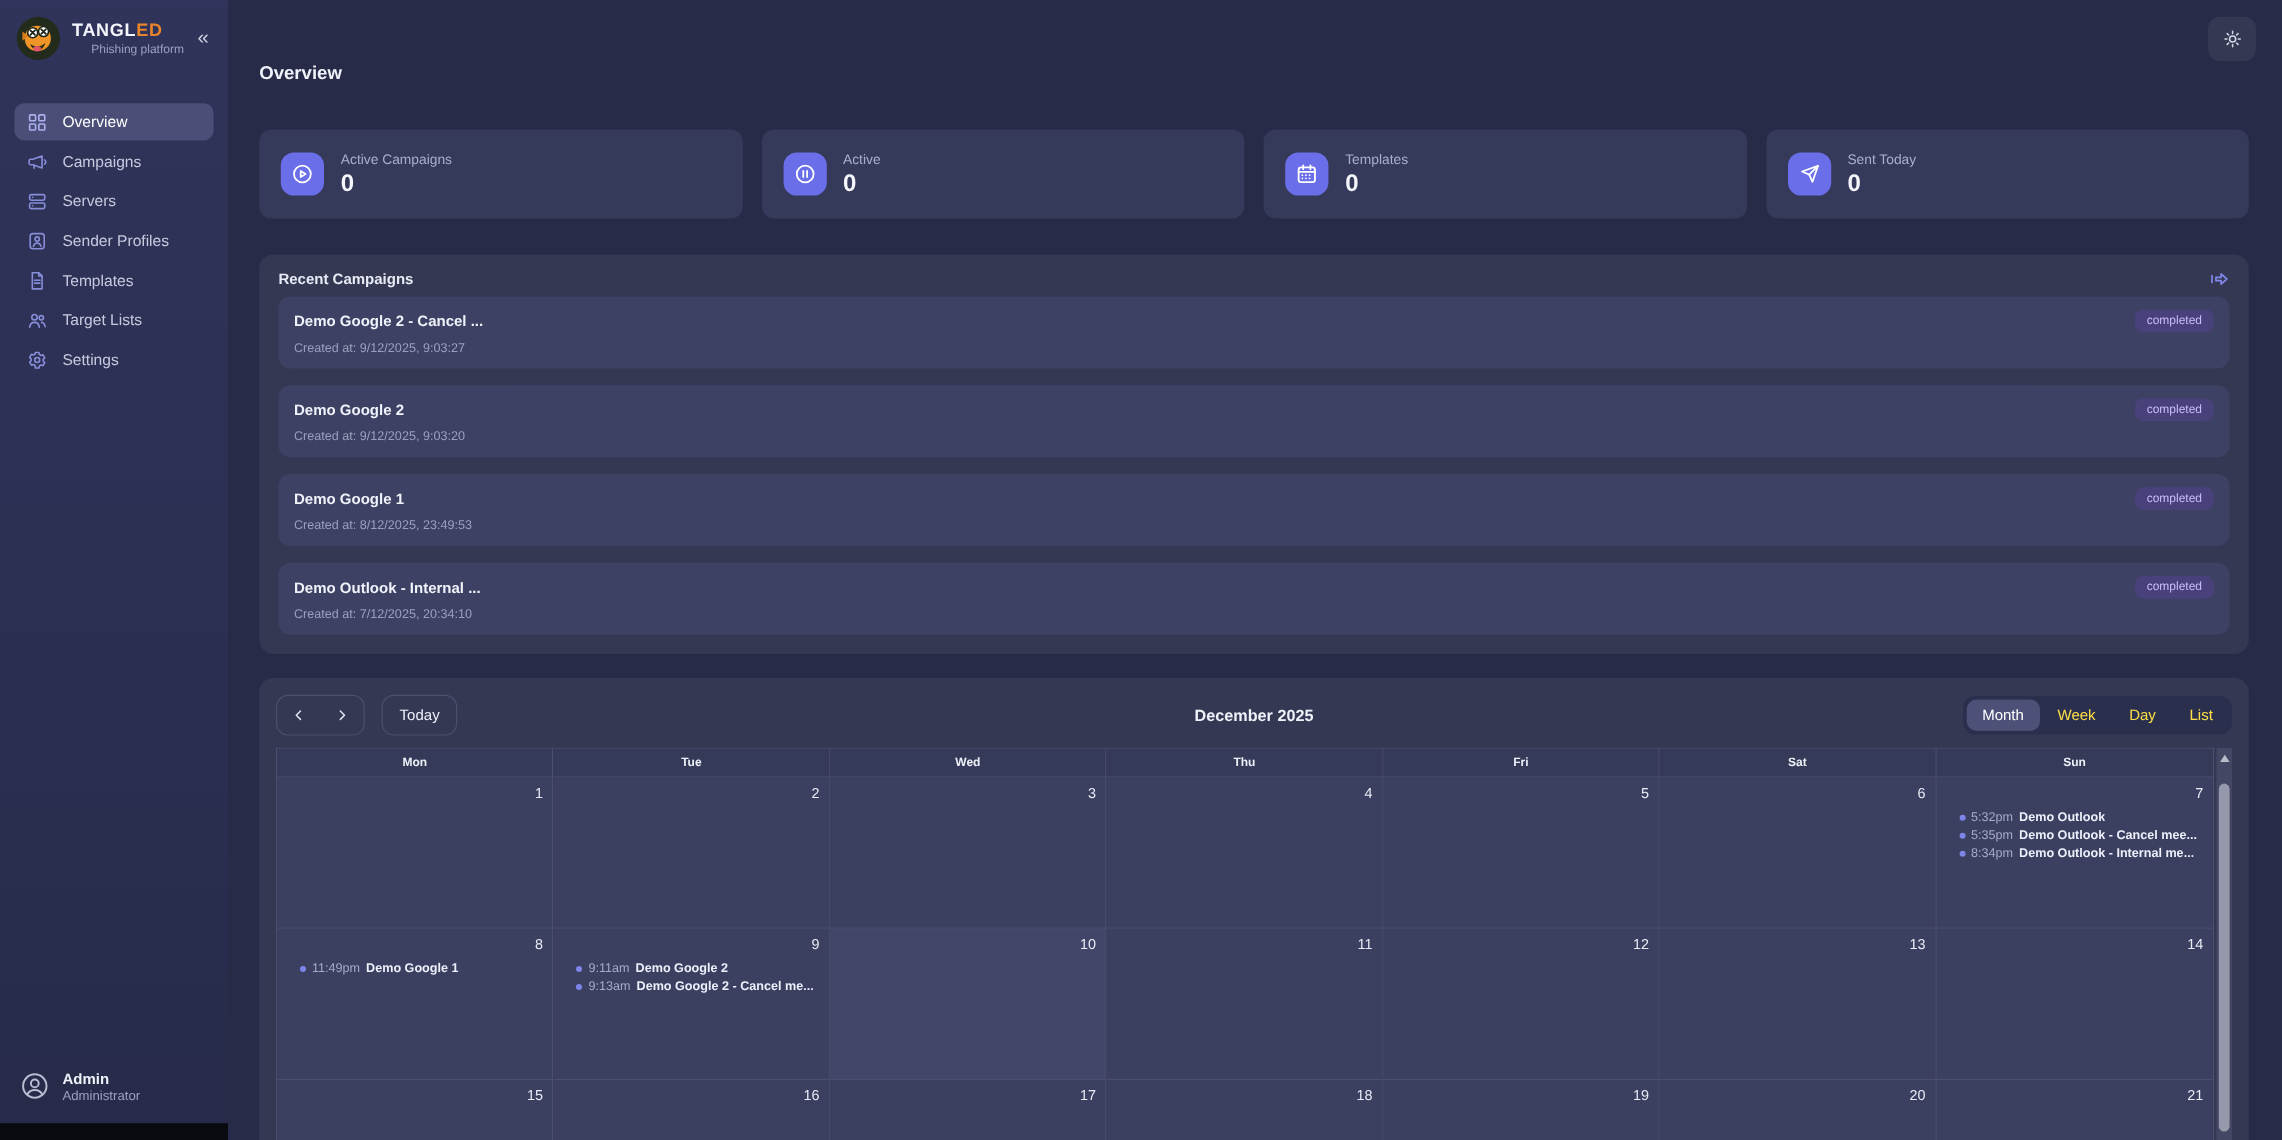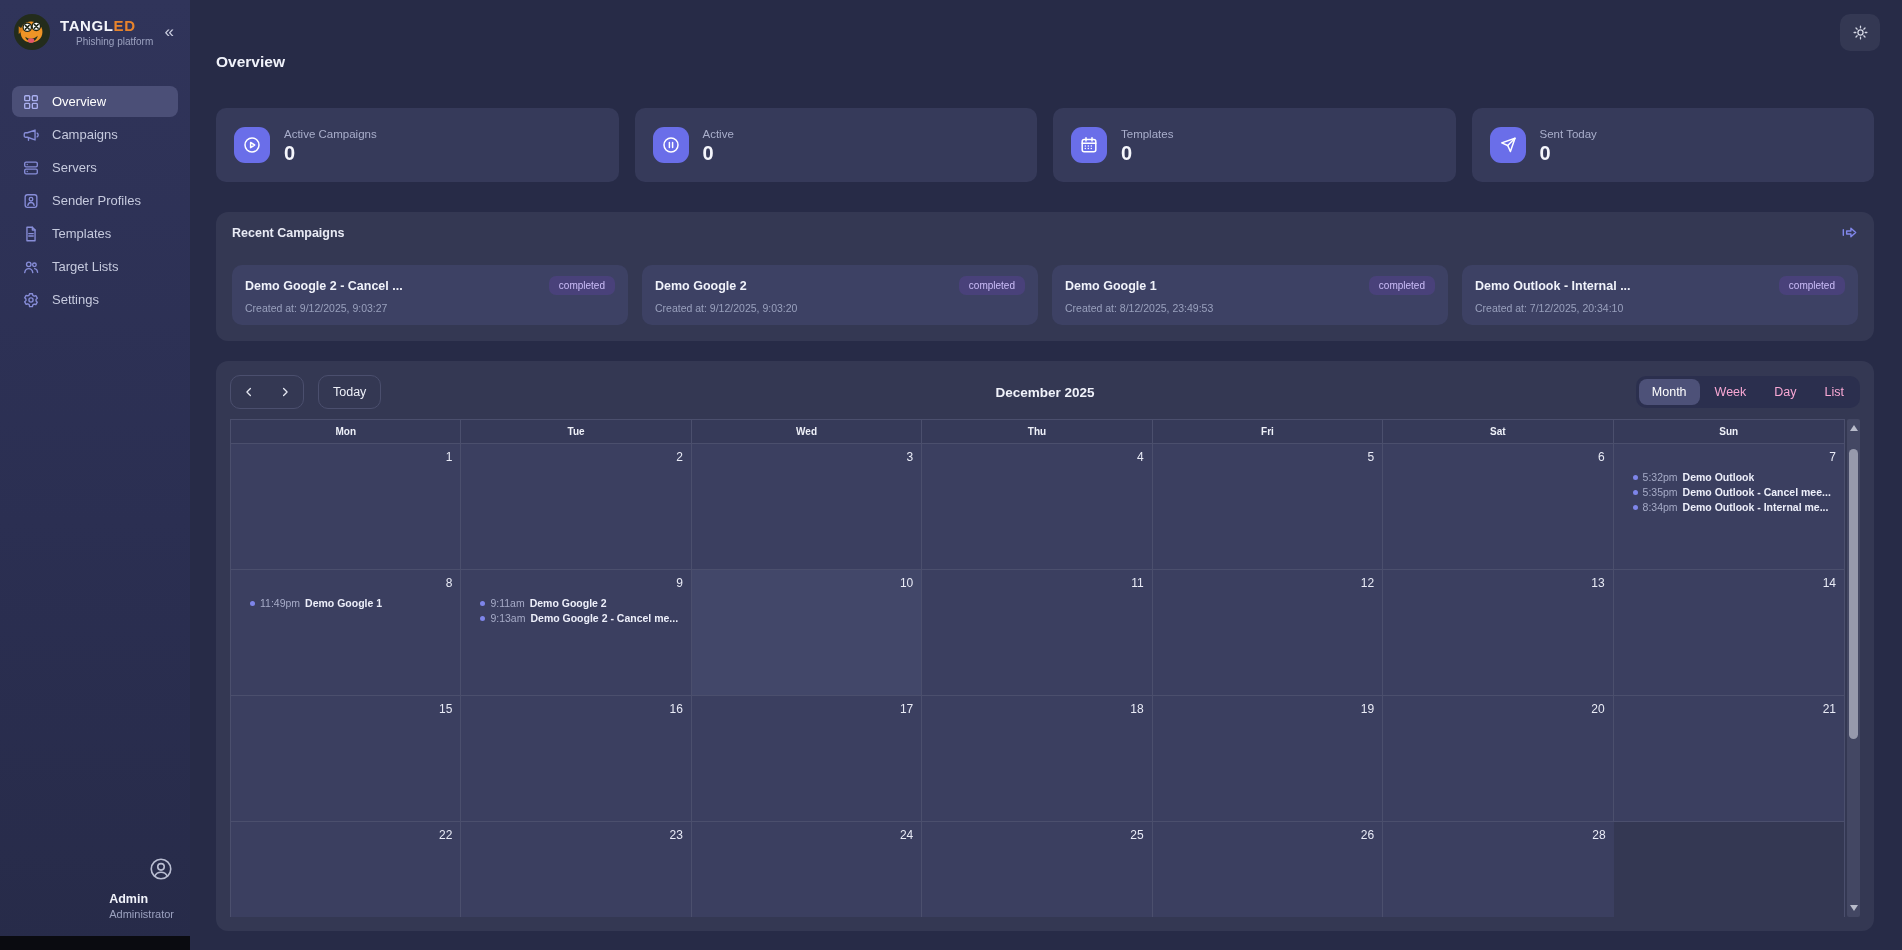--- a/index.html
+++ b/index.html
@@ -25,21 +25,21 @@
   .brand-sub { font-size:10px; color:#9ba1bf; margin-top:2px;margin-left:16px; }
   .collapse-btn { background:none; border:none; color:#cdd0e2; font-size:17px; cursor:pointer; padding:2px 6px; }
   nav { margin-top:25px; padding:0 12px; }
   .nav-item {
     display:flex; align-items:center; gap:12px; height:31px; margin-bottom:2px;
     padding:0 10px; border-radius:8px; font-size:13px; color:#c6cade; cursor:pointer;
   }
   .nav-item .nicon { width:18px; height:18px; color:#878dd8; display:flex; }
   .nav-item.active { background:#4b4f77; color:#ffffff; }
   .nav-item.active .nicon { color:#aab0f0; }
-  .sb-user { margin-top:auto; display:flex; align-items:flex-end; gap:10px; padding:14px 16px 16px;flex-direction:column; }
+  .sb-user { margin-top:auto; display:flex; align-items:flex-start; gap:10px; padding:14px 16px 16px; }
   .sb-user .uicon { width:26px; height:26px; color:#b9bdd1; display:flex; }
   .user-name { font-size:12.5px; font-weight:bold; color:#f0f2fa; }
   .user-role { font-size:11px; color:#9ba1bf; margin-top:2px; }
   .sb-strip { height:14px; background:#0a0b10; }
 
   
   main { flex:1; position:relative; padding:53px 28px 0 26px; }
   .theme-toggle {
     position:absolute; top:14px; right:22px; width:40px; height:37px;
     background:#343853; border:none; border-radius:10px; cursor:pointer;
@@ -57,21 +57,21 @@
     width:36px; height:36px; flex:0 0 36px; border-radius:11px; background:#6a6ee9;
     color:#ffffff; display:flex; align-items:center; justify-content:center;
   }
   .stat-label { font-size:11.5px; color:#a9aecb; }
   .stat-value { font-size:20px; font-weight:bold; color:#f5f6fc; margin-top:3px; line-height:1; }
 
   
   .recent { position:relative; margin-top:30px; background:#343853; border-radius:12px; padding:14px 16px 16px; }
   .recent-title { font-size:12.5px; font-weight:bold; color:#e8eaf4; }
   .goto-icon { position:absolute; top:11px; right:15px; color:#8187ea; width:19px; height:19px; cursor:pointer; }
-  .campaign-row { display:flex; gap:14px; margin-top:25px; }
+  .campaign-row { display:flex; gap:14px; margin-top:7px;flex-direction:column; }
   .campaign-card { flex:1; background:#3d4164; border-radius:10px; padding:11px 13px; min-width:0; }
   .cc-top { display:flex; align-items:center; justify-content:space-between; gap:10px; }
   .cc-name { font-size:12.5px; font-weight:bold; color:#f0f2fa; white-space:nowrap; overflow:hidden; text-overflow:ellipsis; }
   .cc-badge { background:#49417a; color:#cbbdf8; font-size:10px; padding:4px 10px; border-radius:7px; flex:0 0 auto; }
   .cc-created { font-size:10.5px; color:#99a0bd; margin-top:7px; }
 
   
   .calendar { margin-top:20px; background:#343853; border-radius:12px; padding:14px; }
   .cal-toolbar { position:relative; display:flex; align-items:center; height:34px; }
   .nav-group { display:flex; border:1px solid #4b4f6e; border-radius:10px; height:34px; overflow:hidden; }
@@ -82,21 +82,21 @@
   .today-btn {
     margin-left:14px; height:34px; padding:0 14px; background:transparent;
     border:1px solid #4b4f6e; border-radius:10px; color:#eef0f8; font-size:12.5px; cursor:pointer;
   }
   .cal-title {
     position:absolute; left:0; right:0; text-align:center; pointer-events:none;
     font-size:13.5px; font-weight:bold; color:#f0f2fa;
   }
   .seg { margin-left:auto; display:flex; gap:2px; background:#2b2f4e; border-radius:10px; padding:3px; }
   .seg button {
-    border:none; background:transparent; color:#f9a8d4; font-size:12.5px;
+    border:none; background:transparent; color:#fde047; font-size:12.5px;
     padding:6px 13px; border-radius:8px; cursor:pointer;
   }
   .seg button.active { background:#4d5178; color:#ffffff; }
 
   .grid-wrap { position:relative; margin-top:10px; height:498px; overflow:hidden; }
   .cal-grid {
     margin-right:15px; display:grid; grid-template-columns:repeat(7,1fr);
     border:1px solid #4b4f6d; border-bottom:none;
   }
   .dow-cell {

